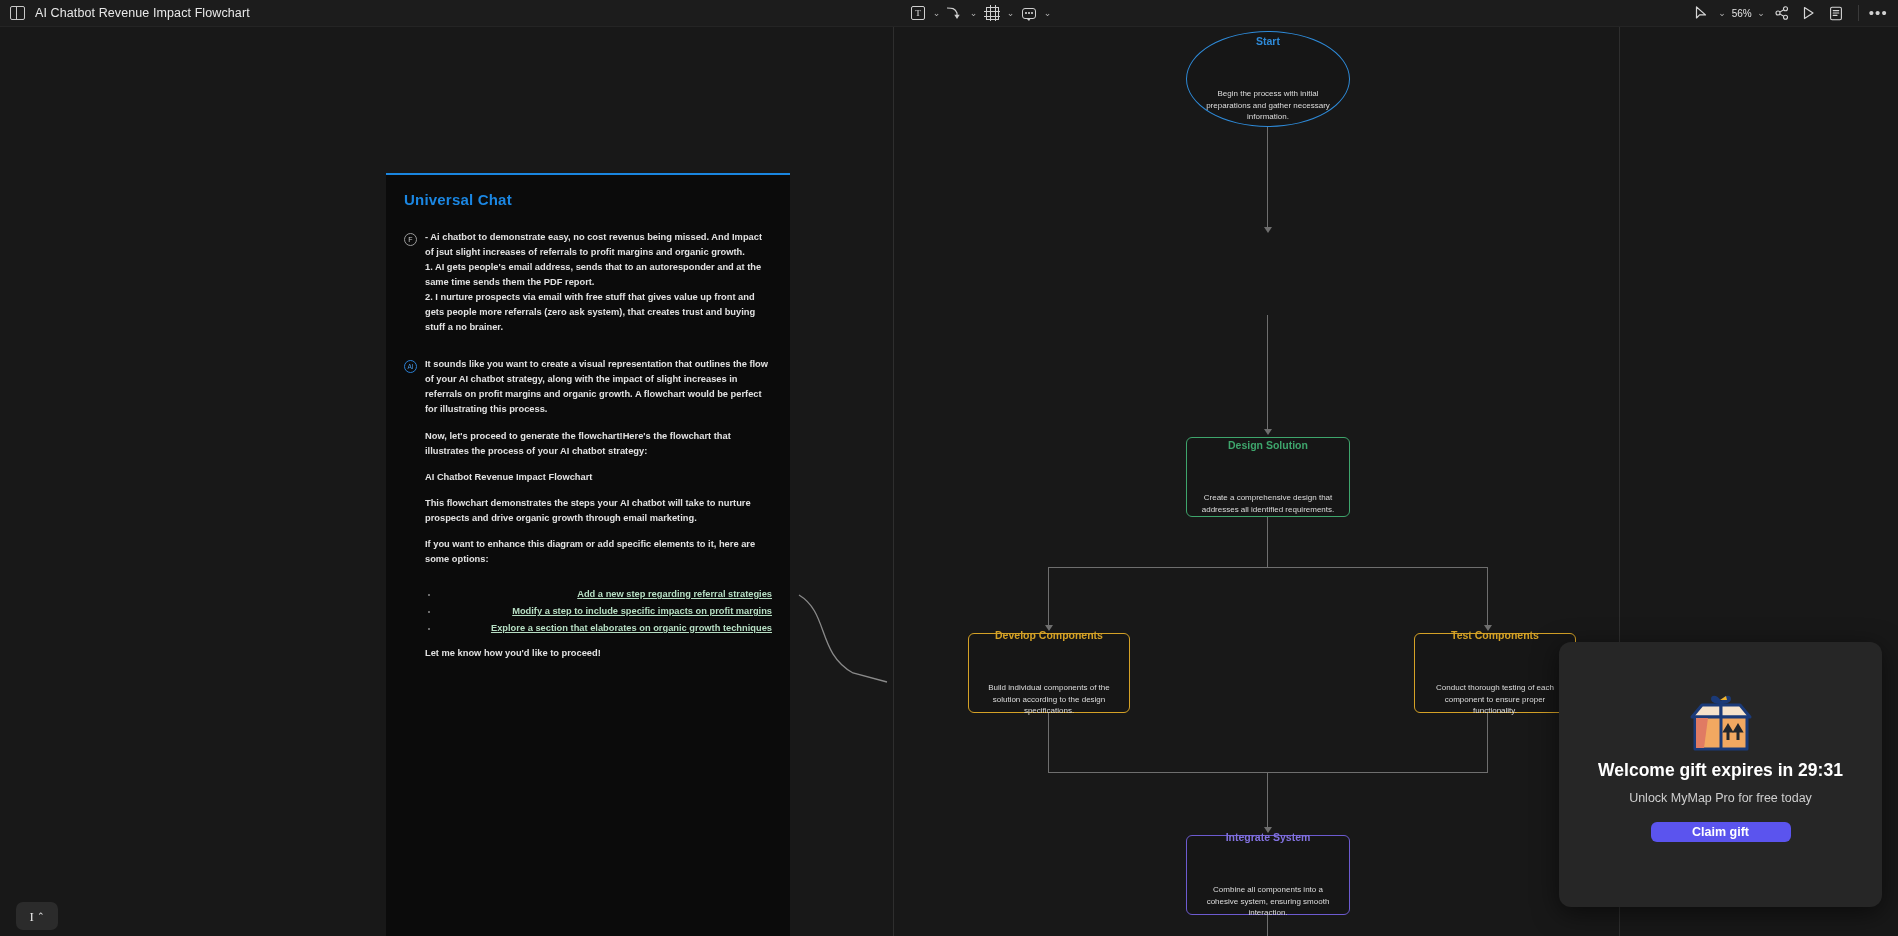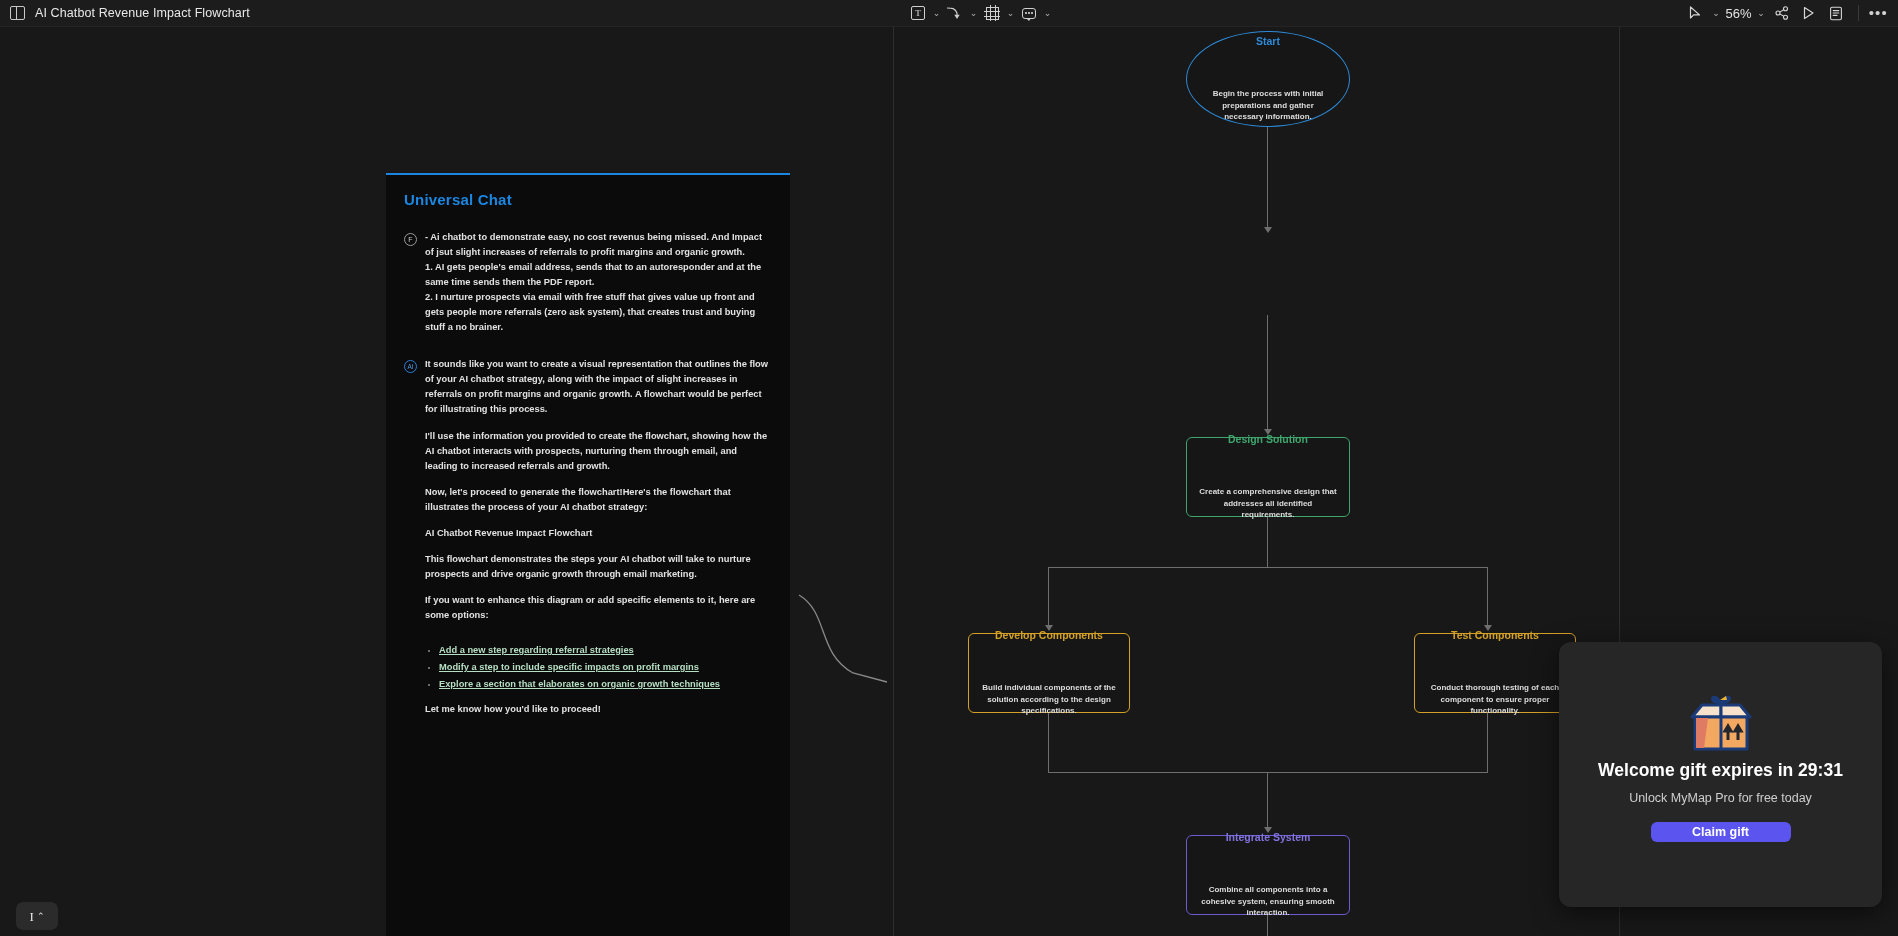--- a/index.html
+++ b/index.html
@@ -36,21 +36,21 @@
   .frame-ic:before, .frame-ic:after { content:""; position:absolute; background:#cfcfcf; }
   .frame-ic:before { left:-2.5px; right:-2.5px; top:3px; height:1.2px; box-shadow: 0 5px 0 #cfcfcf; }
   .frame-ic:after { top:-2.5px; bottom:-2.5px; left:3px; width:1.2px; box-shadow: 5px 0 0 #cfcfcf; }
   .bubble-ic { width: 14px; height: 11px; border:1.2px solid #cfcfcf; border-radius: 3px; position: relative;
                display:flex; align-items:center; justify-content:center; gap:1.3px; }
   .bubble-ic i { width:1.6px; height:1.6px; background:#cfcfcf; border-radius:50%; display:block; }
   .bubble-ic:after { content:""; position:absolute; bottom:-3px; left:3px; width:0; height:0;
                      border-left:3px solid transparent; border-right:2px solid transparent; border-top:3.5px solid #cfcfcf; }
 
   .tb-right { position:absolute; right: 10px; display:flex; align-items:center; gap: 3px; }
-  .zoom-lvl { color:#e3e3e3; font-size: 13px; padding: 0 1px; cursor:pointer; }
+  .zoom-lvl { color:#e3e3e3; font-size: 10px; padding: 0 1px; cursor:pointer; }
   .ic-btn { width: 24px; height: 22px; display:flex; align-items:center; justify-content:center; cursor:pointer; }
   .tb-div { width:1px; height:16px; background:#3a3a3a; margin: 0 7px; }
   .dots { color:#d0d0d0; font-size:15px; letter-spacing:1.2px; line-height: 8px; cursor:pointer; }
 
   
   .canvas { position:absolute; top:27px; left:0; width:1898px; height:909px; background:#181818; overflow:hidden; }
   .vline { position:absolute; top:0; bottom:0; width:1px; background:#2e2e2e; }
 
   
   .chat-card {
@@ -59,30 +59,30 @@
     padding: 16px 18px 0 18px;
   }
   .chat-title { color:#1b87e3; font-size: 15px; font-weight: bold; margin-bottom: 22px; letter-spacing:.2px; }
   .msg { display:flex; gap: 8px; margin-bottom: 18px; }
   .ava { flex: 0 0 auto; width: 13px; height:13px; border-radius:50%; border:1px solid #9a9a9a;
          color:#c9c9c9; font-size:7px; display:flex; align-items:center; justify-content:center; margin-top:3px; }
   .ava.ai { border-color:#2a7fd4; color:#4b9ae6; font-size:6.5px; }
   .msg-body { color:#e2e2e2; font-size:9.3px; line-height: 1.62; font-weight:bold; }
   .msg-body p { margin: 0 0 11px 0; }
   .msg-body p.tight { margin-bottom: 0; }
-  .msg-body ul { margin: 20px 0 10px 0; padding-left: 14px; }
+  .msg-body ul { margin: 20px 0 10px 0; padding-left: 14px; text-align: right; }
   .msg-body li { margin-bottom: 2px; }
   .msg-body li::marker { color:#8d8d8d; font-size:8px; }
   .lnk { color:#b7dfc4; text-decoration: underline; cursor:pointer; }
 
   
   .node { position:absolute; display:flex; flex-direction:column; align-items:center; justify-content:center;
           text-align:center; background:#161616; padding: 6px 10px; gap: 36px; }
   .node .n-title { font-size: 10.5px; font-weight:bold; margin-bottom: 5px; }
-  .node .n-desc { font-size: 8px; font-weight:bold; color:#dddddd; line-height:1.42; }
+  .node .n-desc { font-size: 8px; font-weight:normal; color:#dddddd; line-height:1.42; }
   .node.rect { border-radius: 6px; border-width:1.1px; border-style:solid; }
   .node.ellipse { border-radius: 50%; border-width:1.1px; border-style:solid; background:#161616; }
 
   .edge { position:absolute; background:#6e6e6e; }
   .arrow { position:absolute; width:0; height:0; border-left:4px solid transparent; border-right:4px solid transparent; border-top:6px solid #6e6e6e; }
 
   
   .gift {
     position:absolute; left:1559px; top:615px; width:323px; height:265px;
     background:#262626; border-radius: 12px; box-shadow: 0 6px 26px rgba(0,0,0,.55);
@@ -184,21 +184,20 @@
           <p style="margin-bottom:0">- Ai chatbot to demonstrate easy, no cost revenus being missed. And Impact of jsut slight increases of referrals to profit margins and organic growth.</p>
           <p style="margin-bottom:0">1. AI gets people's email address, sends that to an autoresponder and at the same time sends them the PDF report.</p>
           <p style="margin-bottom:0">2. I nurture prospects via email with free stuff that gives value up front and gets people more referrals (zero ask system), that creates trust and buying stuff a no brainer.</p>
         </div>
       </div>
 
       <div class="msg" style="margin-top:22px;">
         <div class="ava ai">AI</div>
         <div class="msg-body">
           <p>It sounds like you want to create a visual representation that outlines the flow of your AI chatbot strategy, along with the impact of slight increases in referrals on profit margins and organic growth. A flowchart would be perfect for illustrating this process.</p>
-          <p>I'll use the information you provided to create the flowchart, showing how the AI chatbot interacts with prospects, nurturing them through email, and leading to increased referrals and growth.</p>
           <p>Now, let's proceed to generate the flowchart!Here's the flowchart that illustrates the process of your AI chatbot strategy:</p>
           <p>AI Chatbot Revenue Impact Flowchart</p>
           <p>This flowchart demonstrates the steps your AI chatbot will take to nurture prospects and drive organic growth through email marketing.</p>
           <p>If you want to enhance this diagram or add specific elements to it, here are some options:</p>
           <ul>
             <li><span class="lnk">Add a new step regarding referral strategies</span></li>
             <li><span class="lnk">Modify a step to include specific impacts on profit margins</span></li>
             <li><span class="lnk">Explore a section that elaborates on organic growth techniques</span></li>
           </ul>
           <p class="tight">Let me know how you'd like to proceed!</p>

